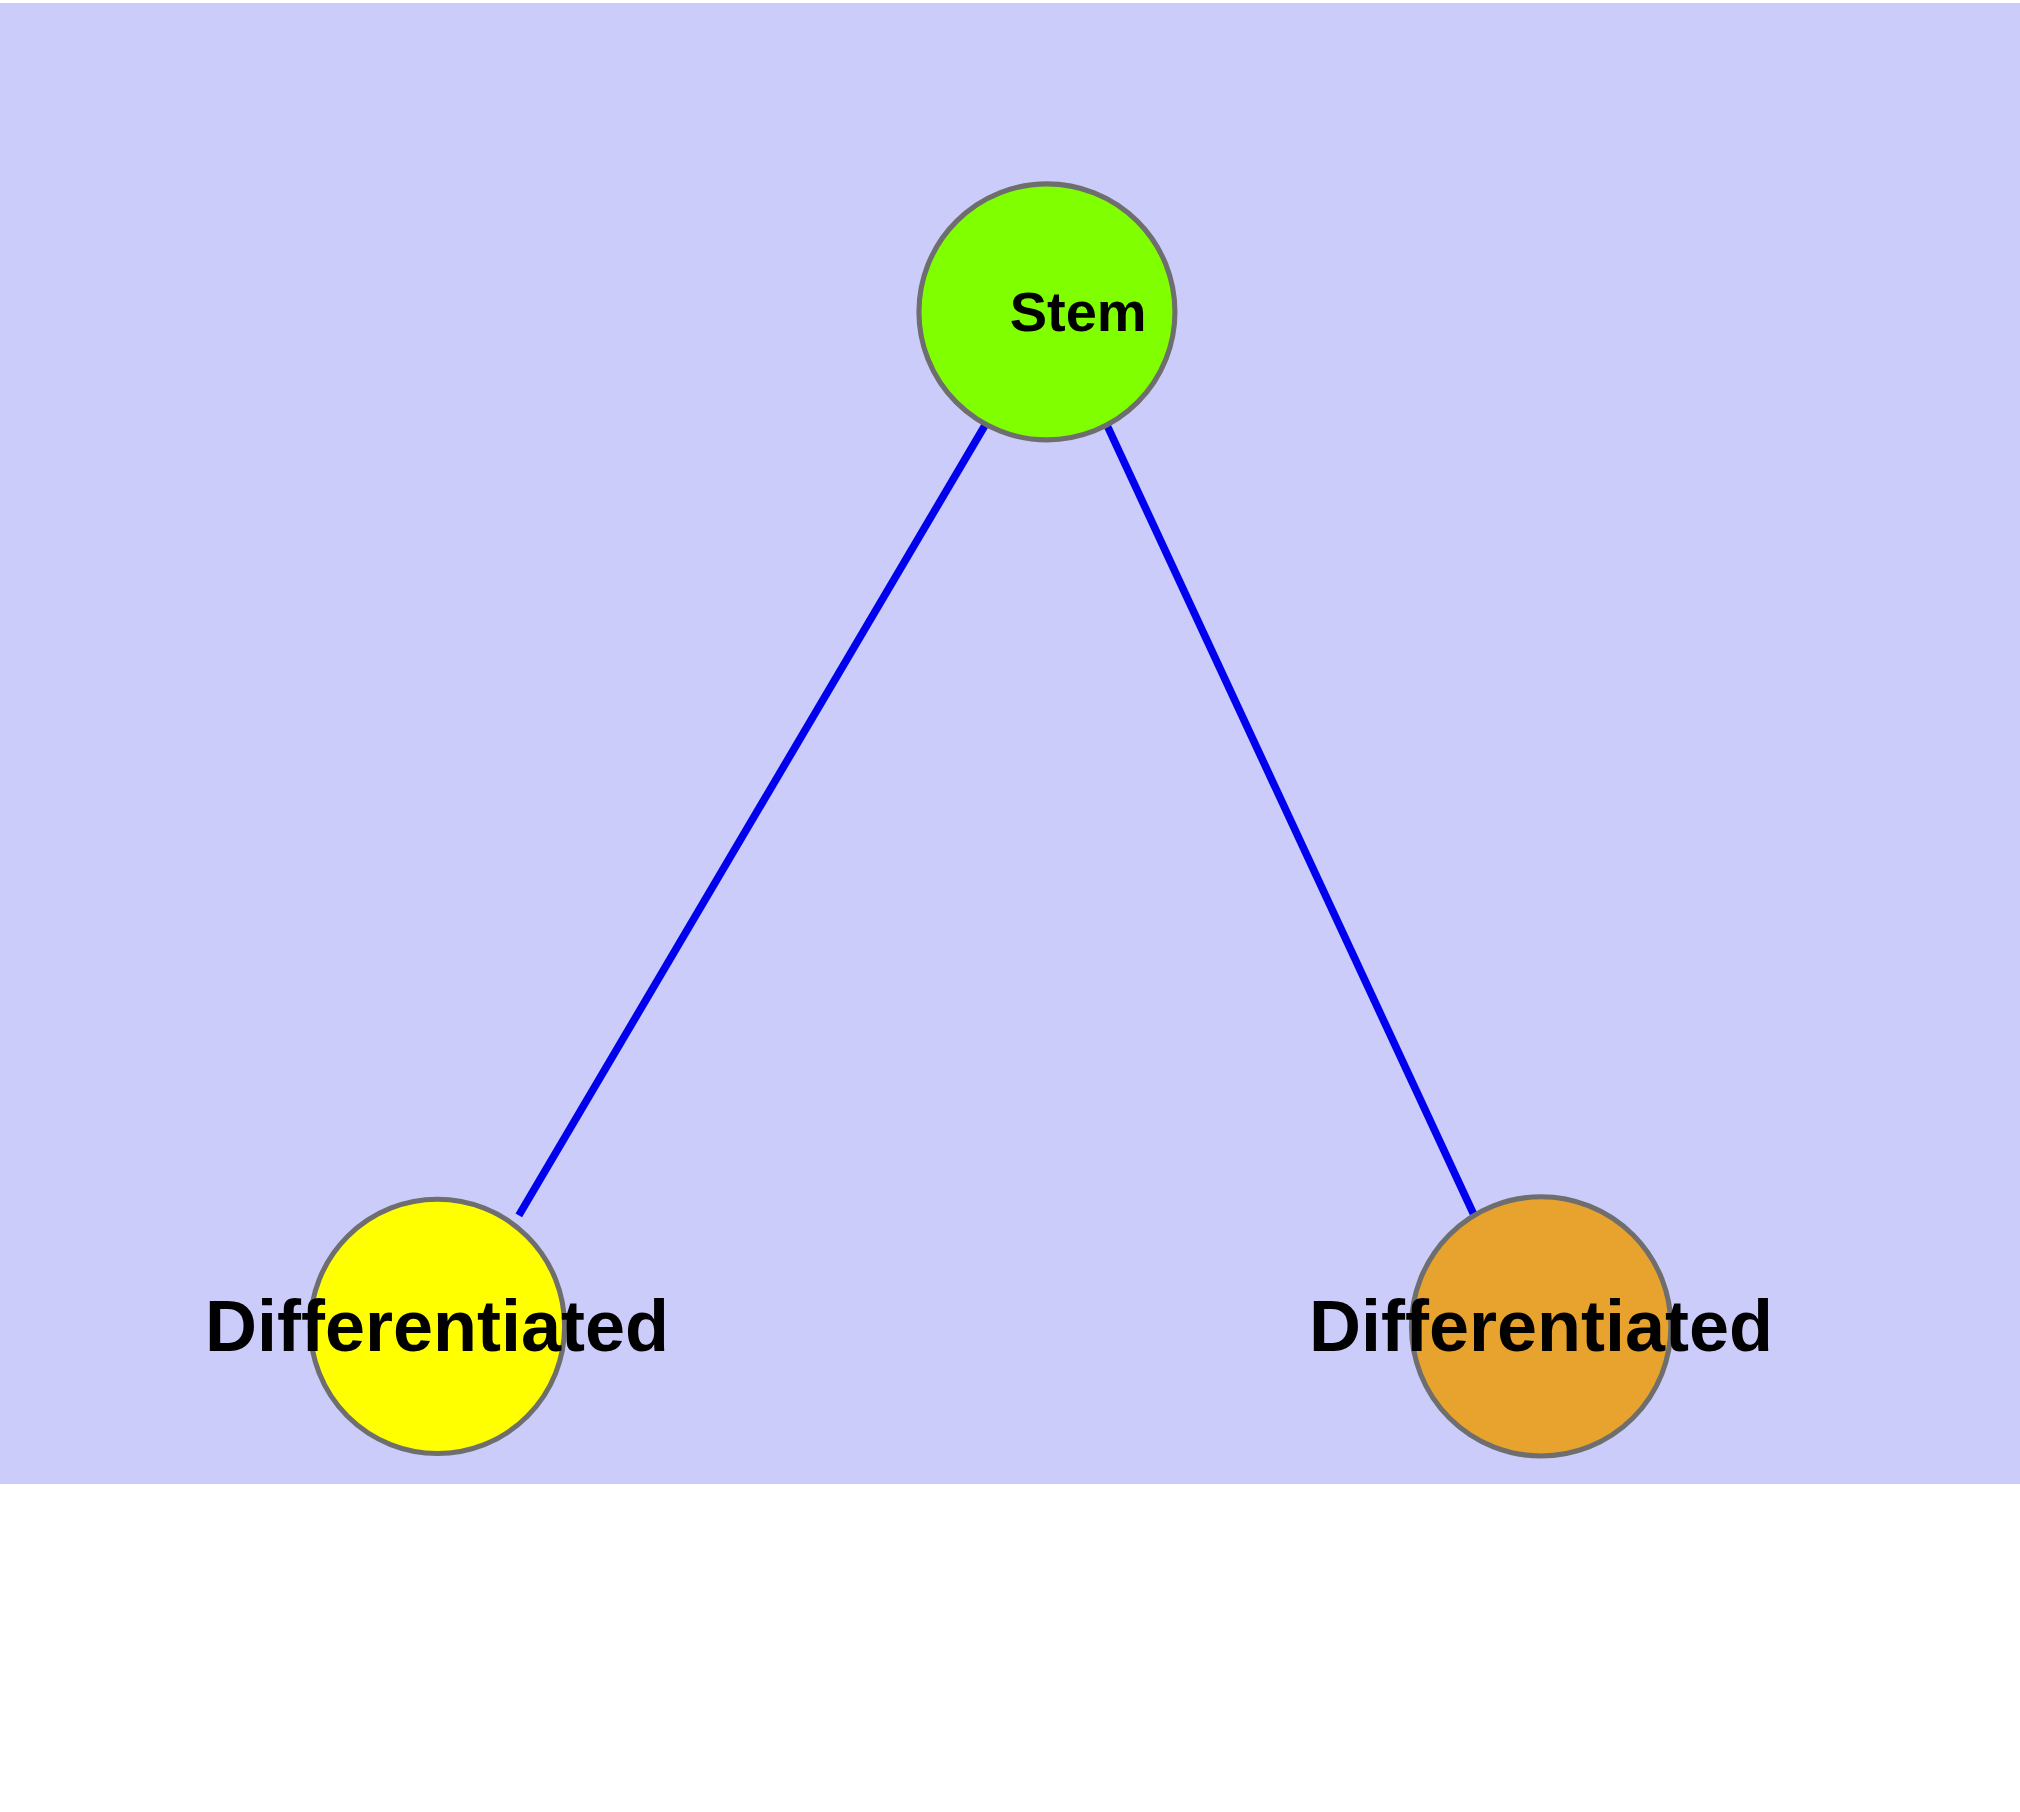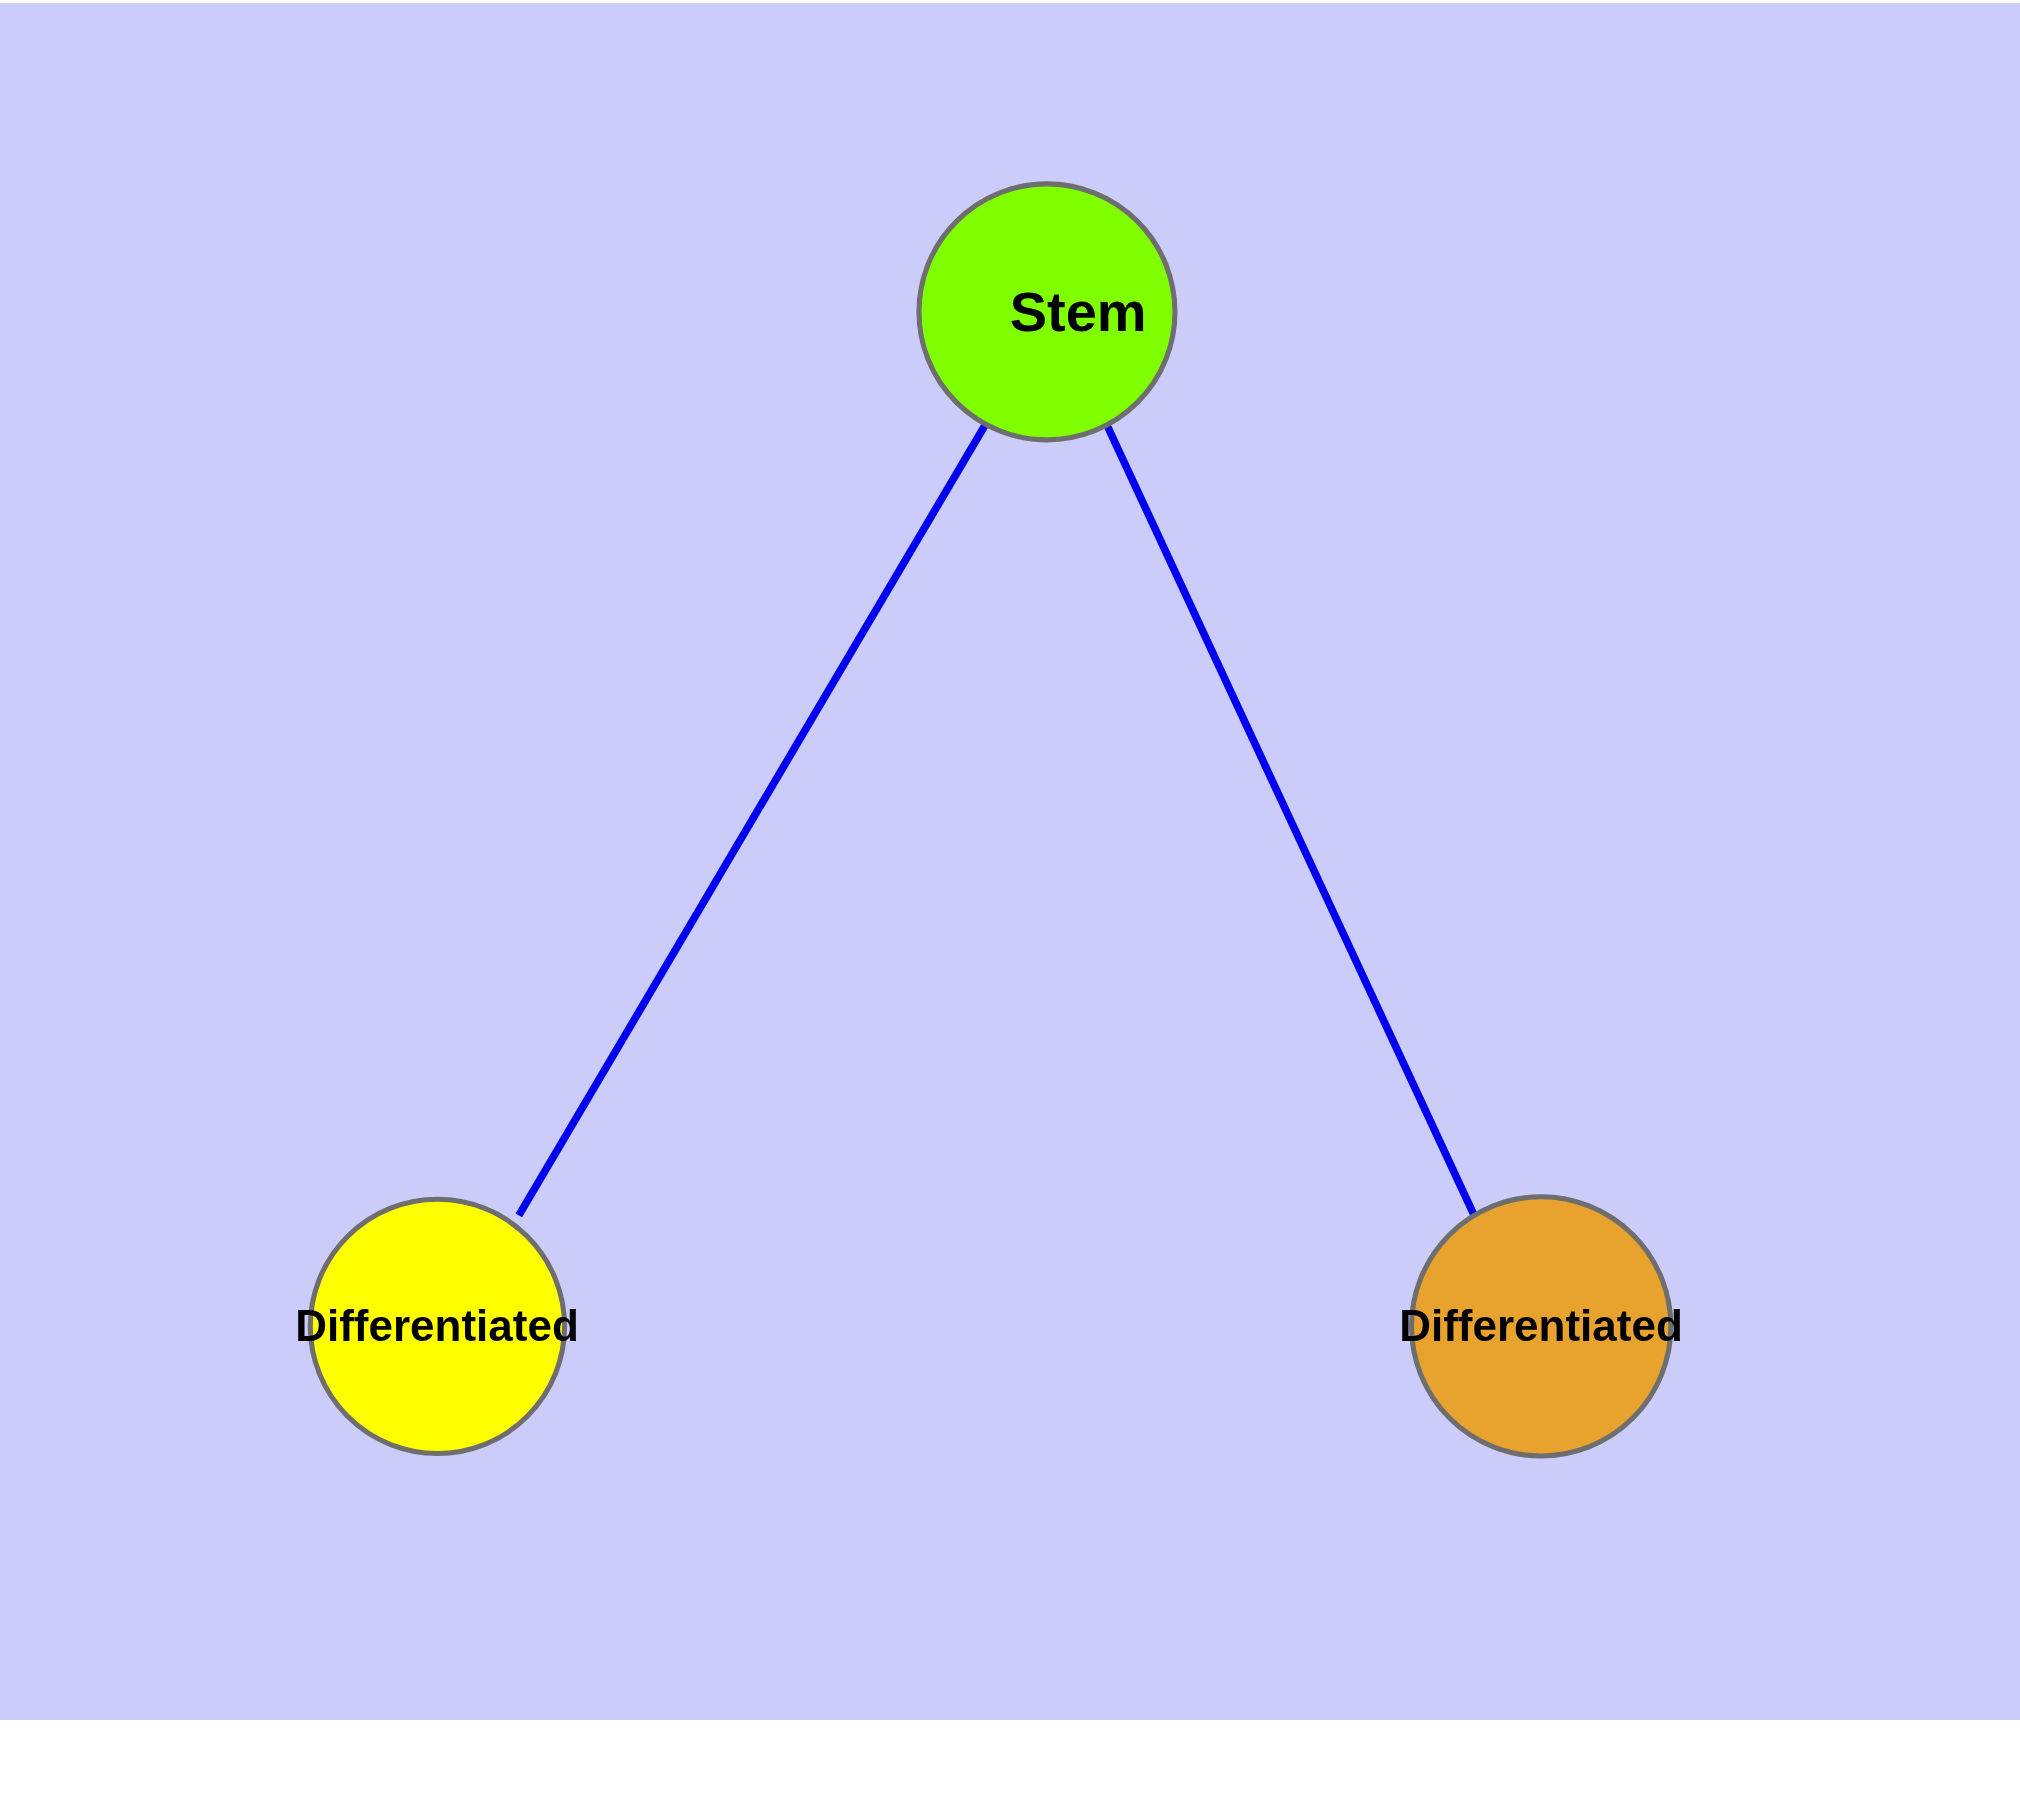--- a/index.html
+++ b/index.html
@@ -37,26 +37,26 @@
     text-align: center;
     color: #000000;
     font-family: "Liberation Sans", sans-serif;
     font-weight: bold;
     white-space: pre;
     line-height: 1.14;
     pointer-events: none;
     -webkit-font-smoothing: antialiased;
   }
   .label-stem  { font-size: 56px; }
-  .label-child { font-size: 44px; }
+  .label-child { font-size: 72px; }
 </style>
 </head>
 <body>
 
-<div id="stage" style="width: 2021px; height: 1720px;">
+<div id="stage" style="width: 2021px; height: 1484px;">
 
   <div id="canvas-bg" style="background: rgb(204, 204, 250); width: 2021px; height: 1809px;"></div>
 
   <svg id="graph-svg" viewBox="0 0 2384 2138" preserveAspectRatio="none" xmlns="http://www.w3.org/2000/svg">
 
     <g>
       <line x1="1163" y1="500" x2="612" y2="1434" stroke="#0000ee" stroke-width="9" stroke-linecap="butt"></line>
       <line x1="1305" y1="500" x2="1738" y2="1432" stroke="#0000ee" stroke-width="9" stroke-linecap="butt"></line>
     </g>
 

